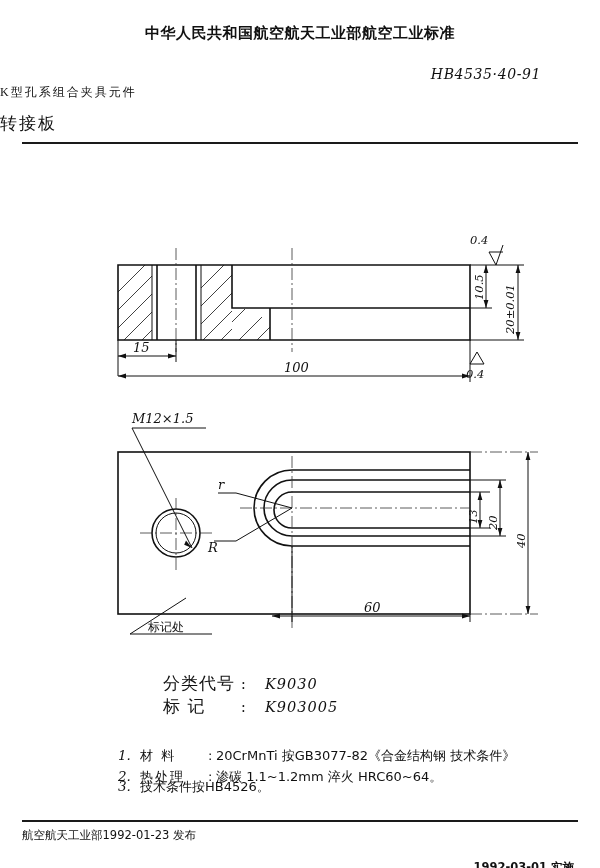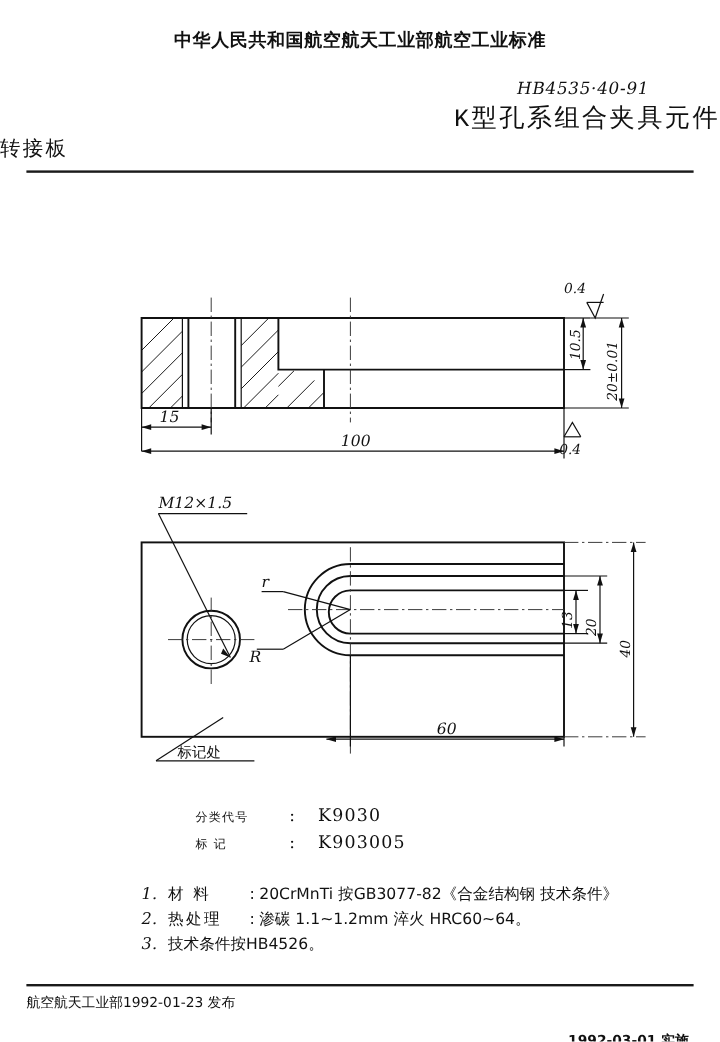--- a/index.html
+++ b/index.html
@@ -45,24 +45,24 @@
     font-family: "DejaVu Serif", "Liberation Serif", serif;
     letter-spacing: 0.6px;
     text-align: center;
   }
 
   .title-main {
     position: absolute;
     left: 0;
     top: 84px;
     width: 600px;
-    text-align: right;
-    font-size: 21px;
+    text-align: left;
+    font-size: 12px;
     letter-spacing: 2px;
-    font-family: Liberation Mono, monospace;
+    font-family: Liberation Serif, serif;
   }
   .title-sub {
     position: absolute;
     left: 0;
     top: 112px;
     width: 600px;
     text-align: left;
     font-size: 17px;
     letter-spacing: 2px;
     font-family: "DejaVu Sans", "Liberation Sans", sans-serif;
@@ -122,25 +122,26 @@
     font-size: 14px;
   }
   .spec-row {
     display: flex;
     align-items: baseline;
     height: 23px;
   }
   .spec-label {
     width: 78px;
     font-family: "DejaVu Sans", "Liberation Sans", sans-serif;
-    font-size: 10px;
+    font-size: 17px;
     letter-spacing: 1px;
   }
   .spec-colon { width: 10px; }
   .spec-value {
+    font-style: italic;
     font-size: 14.5px;
     letter-spacing: 1px;
     padding-left: 14px;
   }
 
   
   .notes {
     position: absolute;
     left: 118px;
     top: 736px;
@@ -156,20 +157,21 @@
     width: 22px;
     font-style: italic;
     font-family: "DejaVu Serif", "Liberation Serif", serif;
     font-size: 13.5px;
   }
   .note-key {
     width: 68px;
     font-family: "DejaVu Sans", "Liberation Sans", sans-serif;
     letter-spacing: 2px;
     font-size: 13px;
+    margin-top: 11px;
   }
   .note-sep { width: 8px; }
   .note-body {
     font-family: "DejaVu Sans", "Liberation Sans", sans-serif;
     font-size: 13px;
     white-space: nowrap;
   }
   .note-full {
     font-family: "DejaVu Sans", "Liberation Sans", sans-serif;
     font-size: 13px;

